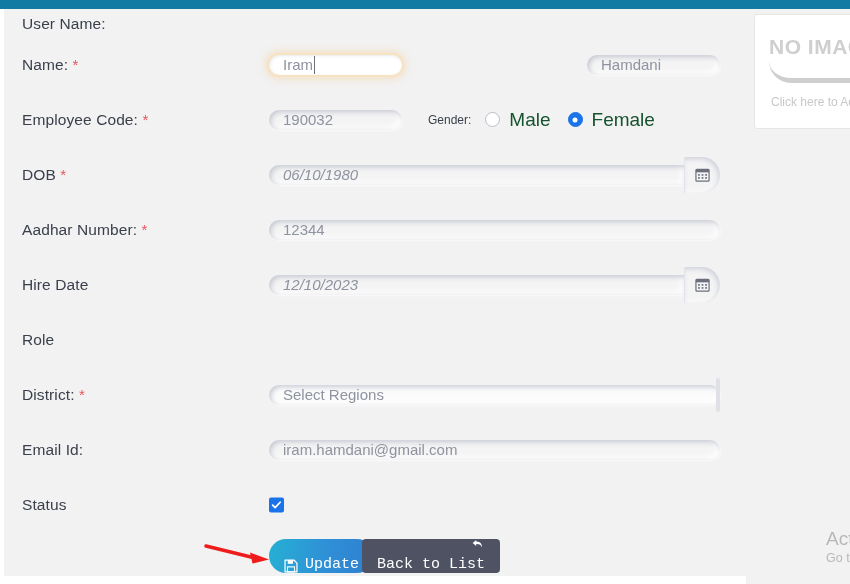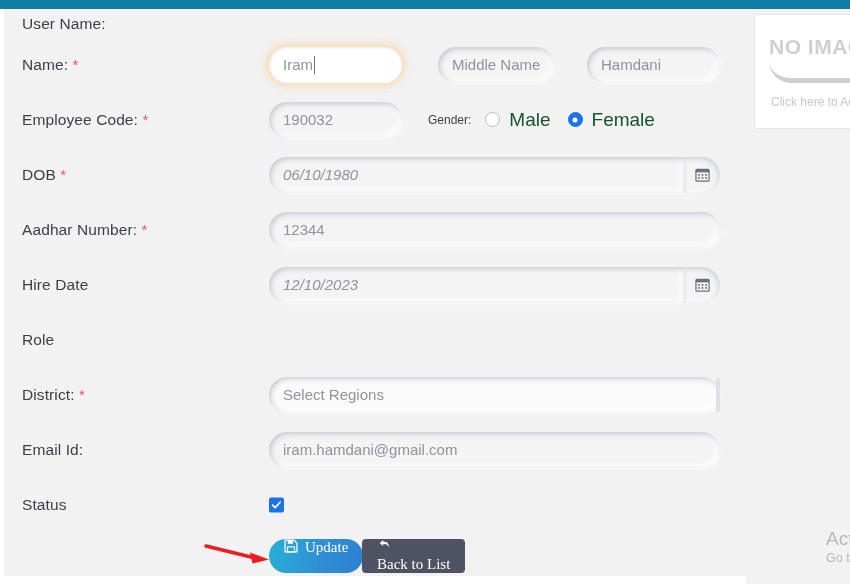--- a/index.html
+++ b/index.html
@@ -62,21 +62,21 @@
     white-space: nowrap;
     letter-spacing: .1px;
   }
   .req { color: #e8545f; font-size: 15px; }
 
   
   .field {
     position: absolute;
     top: 50%;
     transform: translateY(-50%);
-    height: 36px;
+    height: 20px;
     border-radius: 19px;
     background: #f4f4f5;
     border: none;
     box-shadow:
       inset 2px 2px 5px rgba(180,184,196,.72),
       inset -3px -3px 6px rgba(255,255,255,.95),
       1px 1px 2px rgba(255,255,255,.6);
     display: flex;
     align-items: center;
     padding: 0 14px;
@@ -230,28 +230,28 @@
     left: 0;
     top: 538px;
     width: 742px;
     height: 34px;
   }
   .btn {
     position: absolute;
     top: 0;
     height: 34px;
     display: flex;
-    align-items: flex-start;
+    align-items: flex-end;
     gap: 7px;
     padding: 0 15px;
     font-size: 15px;
     color: #fff;
     border: none;
     cursor: pointer;
-    font-family: Liberation Serif, serif;
+    font-family: Liberation Mono, monospace;
     white-space: nowrap;
   }
   .btn-update {
     left: 265px;
     border-radius: 17px;
     background: linear-gradient(100deg, #26b0d4 0%, #2f8fd6 55%, #2f7fd0 100%);
   }
   .btn-back {
     left: 358px;
     border-radius: 4px;
@@ -330,21 +330,20 @@
       <div class="label" style="top:41px;transform:none;">User Name:</div>
       <div class="field clip-top" style="left:265px;width:450px;">Iram.Hamdani</div>
     </div>
 
     <div class="row" style="top:36px;">
       <div class="label"><span>Name:</span> <span class="req">*</span></div>
       <div class="field focused" style="left:265px;width:133px;">
           <span>Iram</span>
           <span class="caret"></span>
         </div>
-      <div class="field" style="left:434px;width:116px;">Middle Name</div>
       <div class="field" style="left:583px;width:133px;">Hamdani</div>
     </div>
 
     <div class="row" style="top:91px;">
       <div class="label"><span>Employee Code:</span> <span class="req">*</span></div>
       <div class="field" style="left:265px;width:133px;">190032</div>
       <div class="gender-group" style="left:424px;">
         <span class="g-label">Gender:</span>
         <span class="radio"></span>
         <span class="r-txt">Male</span>

